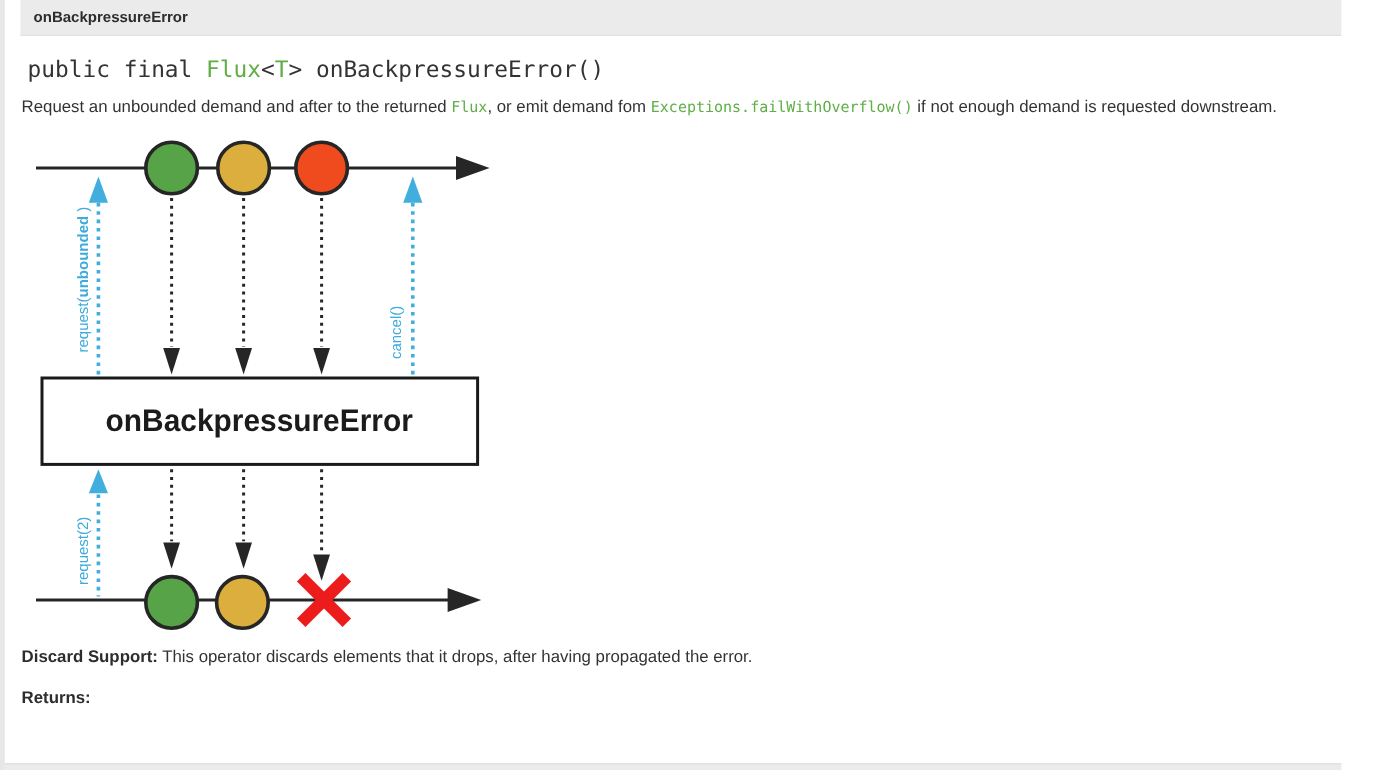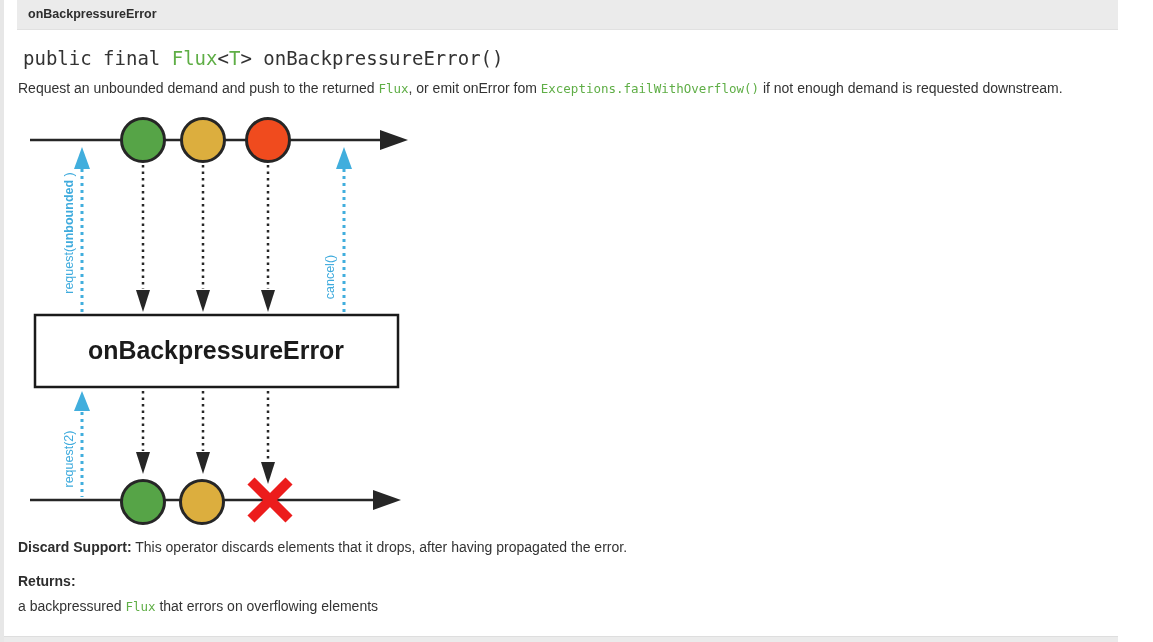--- a/index.html
+++ b/index.html
@@ -50,21 +50,21 @@
 <div class="page">
 
   <div class="left-strip"></div>
 
   <div class="section-header">
     <span class="title">onBackpressureError</span>
   </div>
 
   <div class="signature"><span>public final </span><a class="code-link" href="#">Flux</a><span>&lt;</span><span class="code-link">T</span><span>&gt; onBackpressureError()</span></div>
 
-  <div class="desc"><span>Request an unbounded demand and push to the returned </span><a class="code-link code" href="#">Flux</a><span>, or emit onError fom </span><a class="code-link code" href="#">Exceptions.failWithOverflow()</a><span> if not enough demand is requested downstream.</span></div>
+  <div class="desc"><span>Request an unbounded demand and after to the returned </span><a class="code-link code" href="#">Flux</a><span>, or emit demand fom </span><a class="code-link code" href="#">Exceptions.failWithOverflow()</a><span> if not enough demand is requested downstream.</span></div>
 
   <svg class="diagram" width="430" height="430" viewBox="0 0 430 430" xmlns="http://www.w3.org/2000/svg">
 
     <line class="tl" x1="13" y1="35" x2="365" y2="35"></line>
     <polygon class="blk" points="363,25 363,45 391,35"></polygon>
 
     <line class="bluedot" x1="65" y1="207" x2="65" y2="62" stroke="#41aedd"></line>
     <polygon points="57,64 73,64 65,42" fill="#41aedd"></polygon>
     <text class="dlabel" x="56" y="128" text-anchor="middle" transform="rotate(-90 56 128)"><tspan>request(</tspan><tspan style="font-weight:bold">unbounded</tspan><tspan> )</tspan></text>
 
@@ -106,17 +106,16 @@
     <g>
       <line class="xmark" x1="234" y1="376" x2="272" y2="414" stroke="#ec1c1c"></line>
       <line class="xmark" x1="234" y1="414" x2="272" y2="376" stroke="#ec1c1c"></line>
     </g>
   </svg>
 
   <div class="discard-line"><b>Discard Support:</b><span> This operator discards elements that it drops, after having propagated the error.</span></div>
 
   <div class="returns-label">Returns:</div>
 
-  <div class="returns-line"><span>a backpressured </span><a class="code-link code" href="#">Flux</a><span> that errors on overflowing elements</span></div>
 
   <div class="bottom-bar"></div>
 
 </div>
 
 </body></html>

